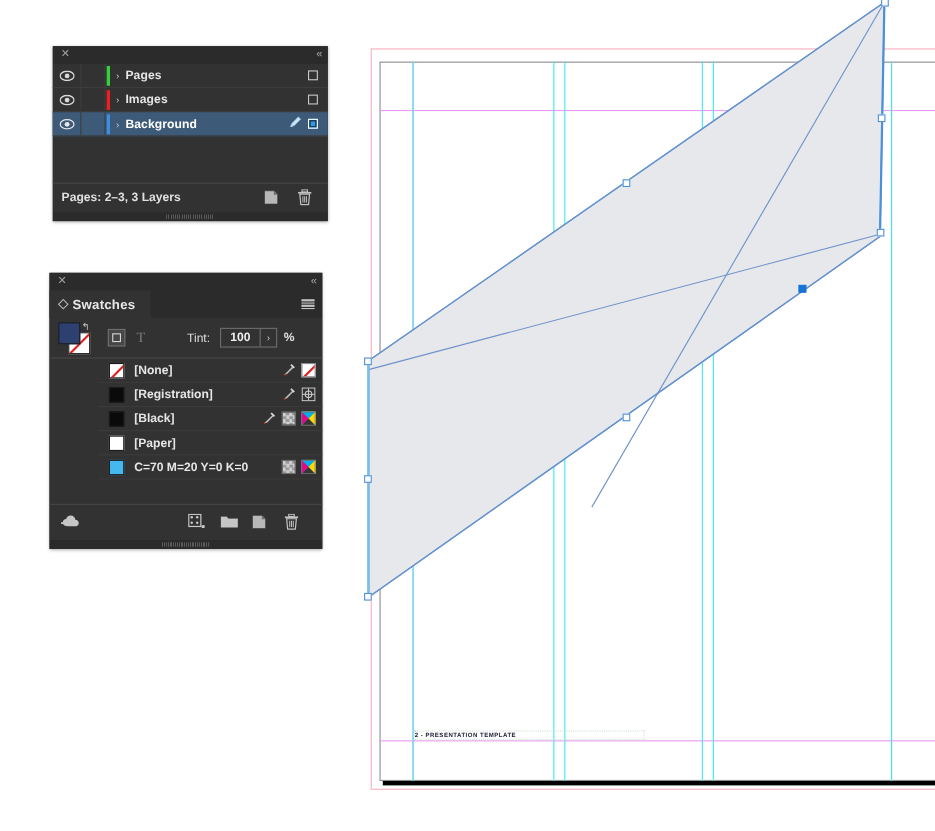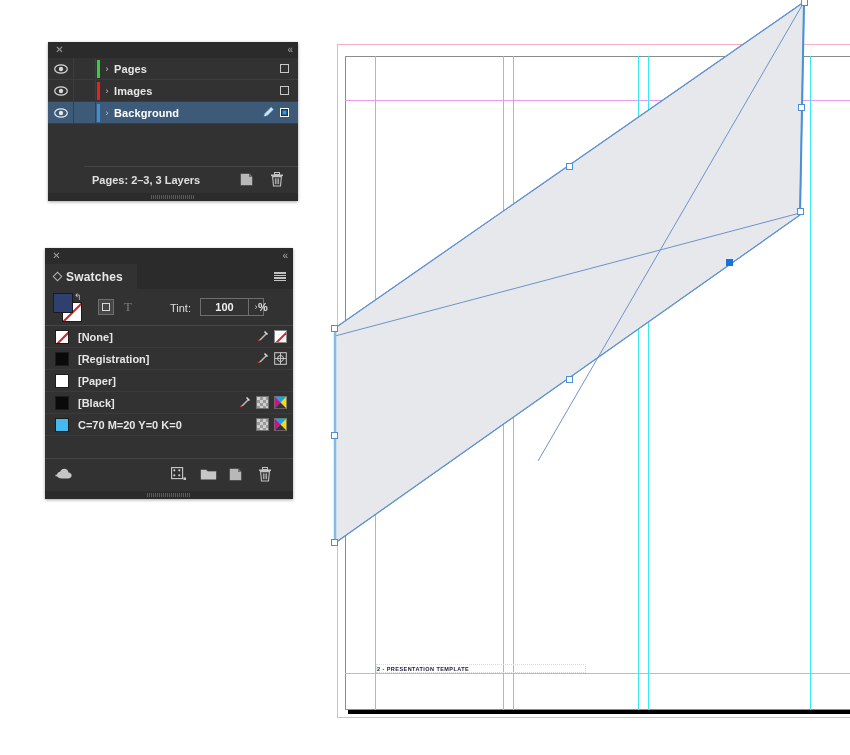--- a/index.html
+++ b/index.html
@@ -208,21 +208,20 @@
     background: #2f9ae8;
     box-shadow: inset 0 0 0 1.5px #1b3a55;
   }
   .panel-footer {
     height: 26px;
     background: #323232;
     border-top: 1px solid #464646;
     display: flex;
     align-items: center;
     position: relative;
-    margin-left: 36px;
   }
   .footer-label {
     margin-left: 8px;
     font-size: 11px;
     font-weight: bold;
     color: #e0e0e0;
   }
 
   
   .sw-controls {
@@ -293,21 +292,21 @@
   .tint-label {
     position: absolute;
     top: 13px;
     font-size: 11px;
     font-weight: normal;
     color: #dddddd;
   }
   .tint-field {
     position: absolute;
     top: 9px;
-    width: 64px; height: 18px;
+    width: 52px; height: 18px;
     background: #323232;
     border: 1px solid #6e6e6e;
     box-sizing: border-box;
     display: flex;
     align-items: center;
   }
   .tint-value {
     flex: 1;
     text-align: center;
     font-size: 11px;
@@ -599,21 +598,21 @@
     </div>
     <div class="mode-text" style="left:75px;">T</div>
     <div class="tint-label" style="left:125px;">Tint:</div>
     <div class="tint-field" style="left:155px;">
       <span class="tint-value">100</span>
       <span class="tint-arrow">›</span>
     </div>
     <div class="tint-pct" style="left:213px;">%</div>
   </div>
 
-  <div style="background:#323232;">
+  <div style="background:#323232;padding-left:44px;">
 
     <div class="swatch-row">
       <div class="sw-chip none-chip"></div>
       <div class="sw-label">[None]</div>
       <div class="sw-icons">
         <span class="mini">
           <svg width="13" height="13" viewBox="0 0 13 13">
             <path d="M2 11 L4 9 L10 3 L11 4 L5 10 Z" fill="#bdbdbd"></path>
             <path d="M8.5 1.5 L11.5 4.5" stroke="#d8d8d8" stroke-width="1.6"></path>
             <path d="M2 11 L3 10.2" stroke="#e02020" stroke-width="1.4"></path>
@@ -635,26 +634,20 @@
           </svg>
         </span>
         <span class="mini">
           <svg width="13" height="13" viewBox="0 0 13 13">
             <rect x="0.7" y="0.7" width="11.6" height="11.6" fill="none" stroke="#cccccc" stroke-width="1"></rect>
             <circle cx="6.5" cy="6.5" r="3" fill="none" stroke="#cccccc" stroke-width="1"></circle>
             <path d="M6.5 1 V12 M1 6.5 H12" stroke="#cccccc" stroke-width="0.9"></path>
           </svg>
         </span>
       </div>
-    </div>
-
-    <div class="swatch-row">
-      <div class="sw-chip" style="background:#ffffff"></div>
-      <div class="sw-label">[Paper]</div>
-      <div class="sw-icons"></div>
     </div>
 
     <div class="swatch-row">
       <div class="sw-chip" style="background:#0a0a0a"></div>
       <div class="sw-label">[Black]</div>
       <div class="sw-icons">
         <span class="mini">
           <svg width="13" height="13" viewBox="0 0 13 13">
             <path d="M2 11 L4 9 L10 3 L11 4 L5 10 Z" fill="#bdbdbd"></path>
             <path d="M8.5 1.5 L11.5 4.5" stroke="#d8d8d8" stroke-width="1.6"></path>
@@ -666,20 +659,26 @@
           <svg width="13" height="13" viewBox="0 0 13 13">
             <rect x="0" y="0" width="13" height="13" fill="#ffffff"></rect>
             <path d="M0 0 H13 V13 Z" fill="#ffd800"></path>
             <path d="M0 0 H13 L0 13 Z" fill="#00b0e8"></path>
             <path d="M0 0 L6.5 6.5 L0 13 Z" fill="#ec008c"></path>
             <path d="M6.5 6.5 L13 13 H0 Z" fill="#111111" opacity="0.85"></path>
             <rect x="0.5" y="0.5" width="12" height="12" fill="none" stroke="#6f6f6f" stroke-width="0.8"></rect>
           </svg>
         </span>
       </div>
+    </div>
+
+    <div class="swatch-row">
+      <div class="sw-chip" style="background:#ffffff"></div>
+      <div class="sw-label">[Paper]</div>
+      <div class="sw-icons"></div>
     </div>
 
     <div class="swatch-row">
       <div class="sw-chip" style="background:#44b8ef"></div>
       <div class="sw-label">C=70 M=20 Y=0 K=0</div>
       <div class="sw-icons">
         <span class="mini tintgrid"></span>
         <span class="mini">
           <svg width="13" height="13" viewBox="0 0 13 13">
             <rect x="0" y="0" width="13" height="13" fill="#ffffff"></rect>

